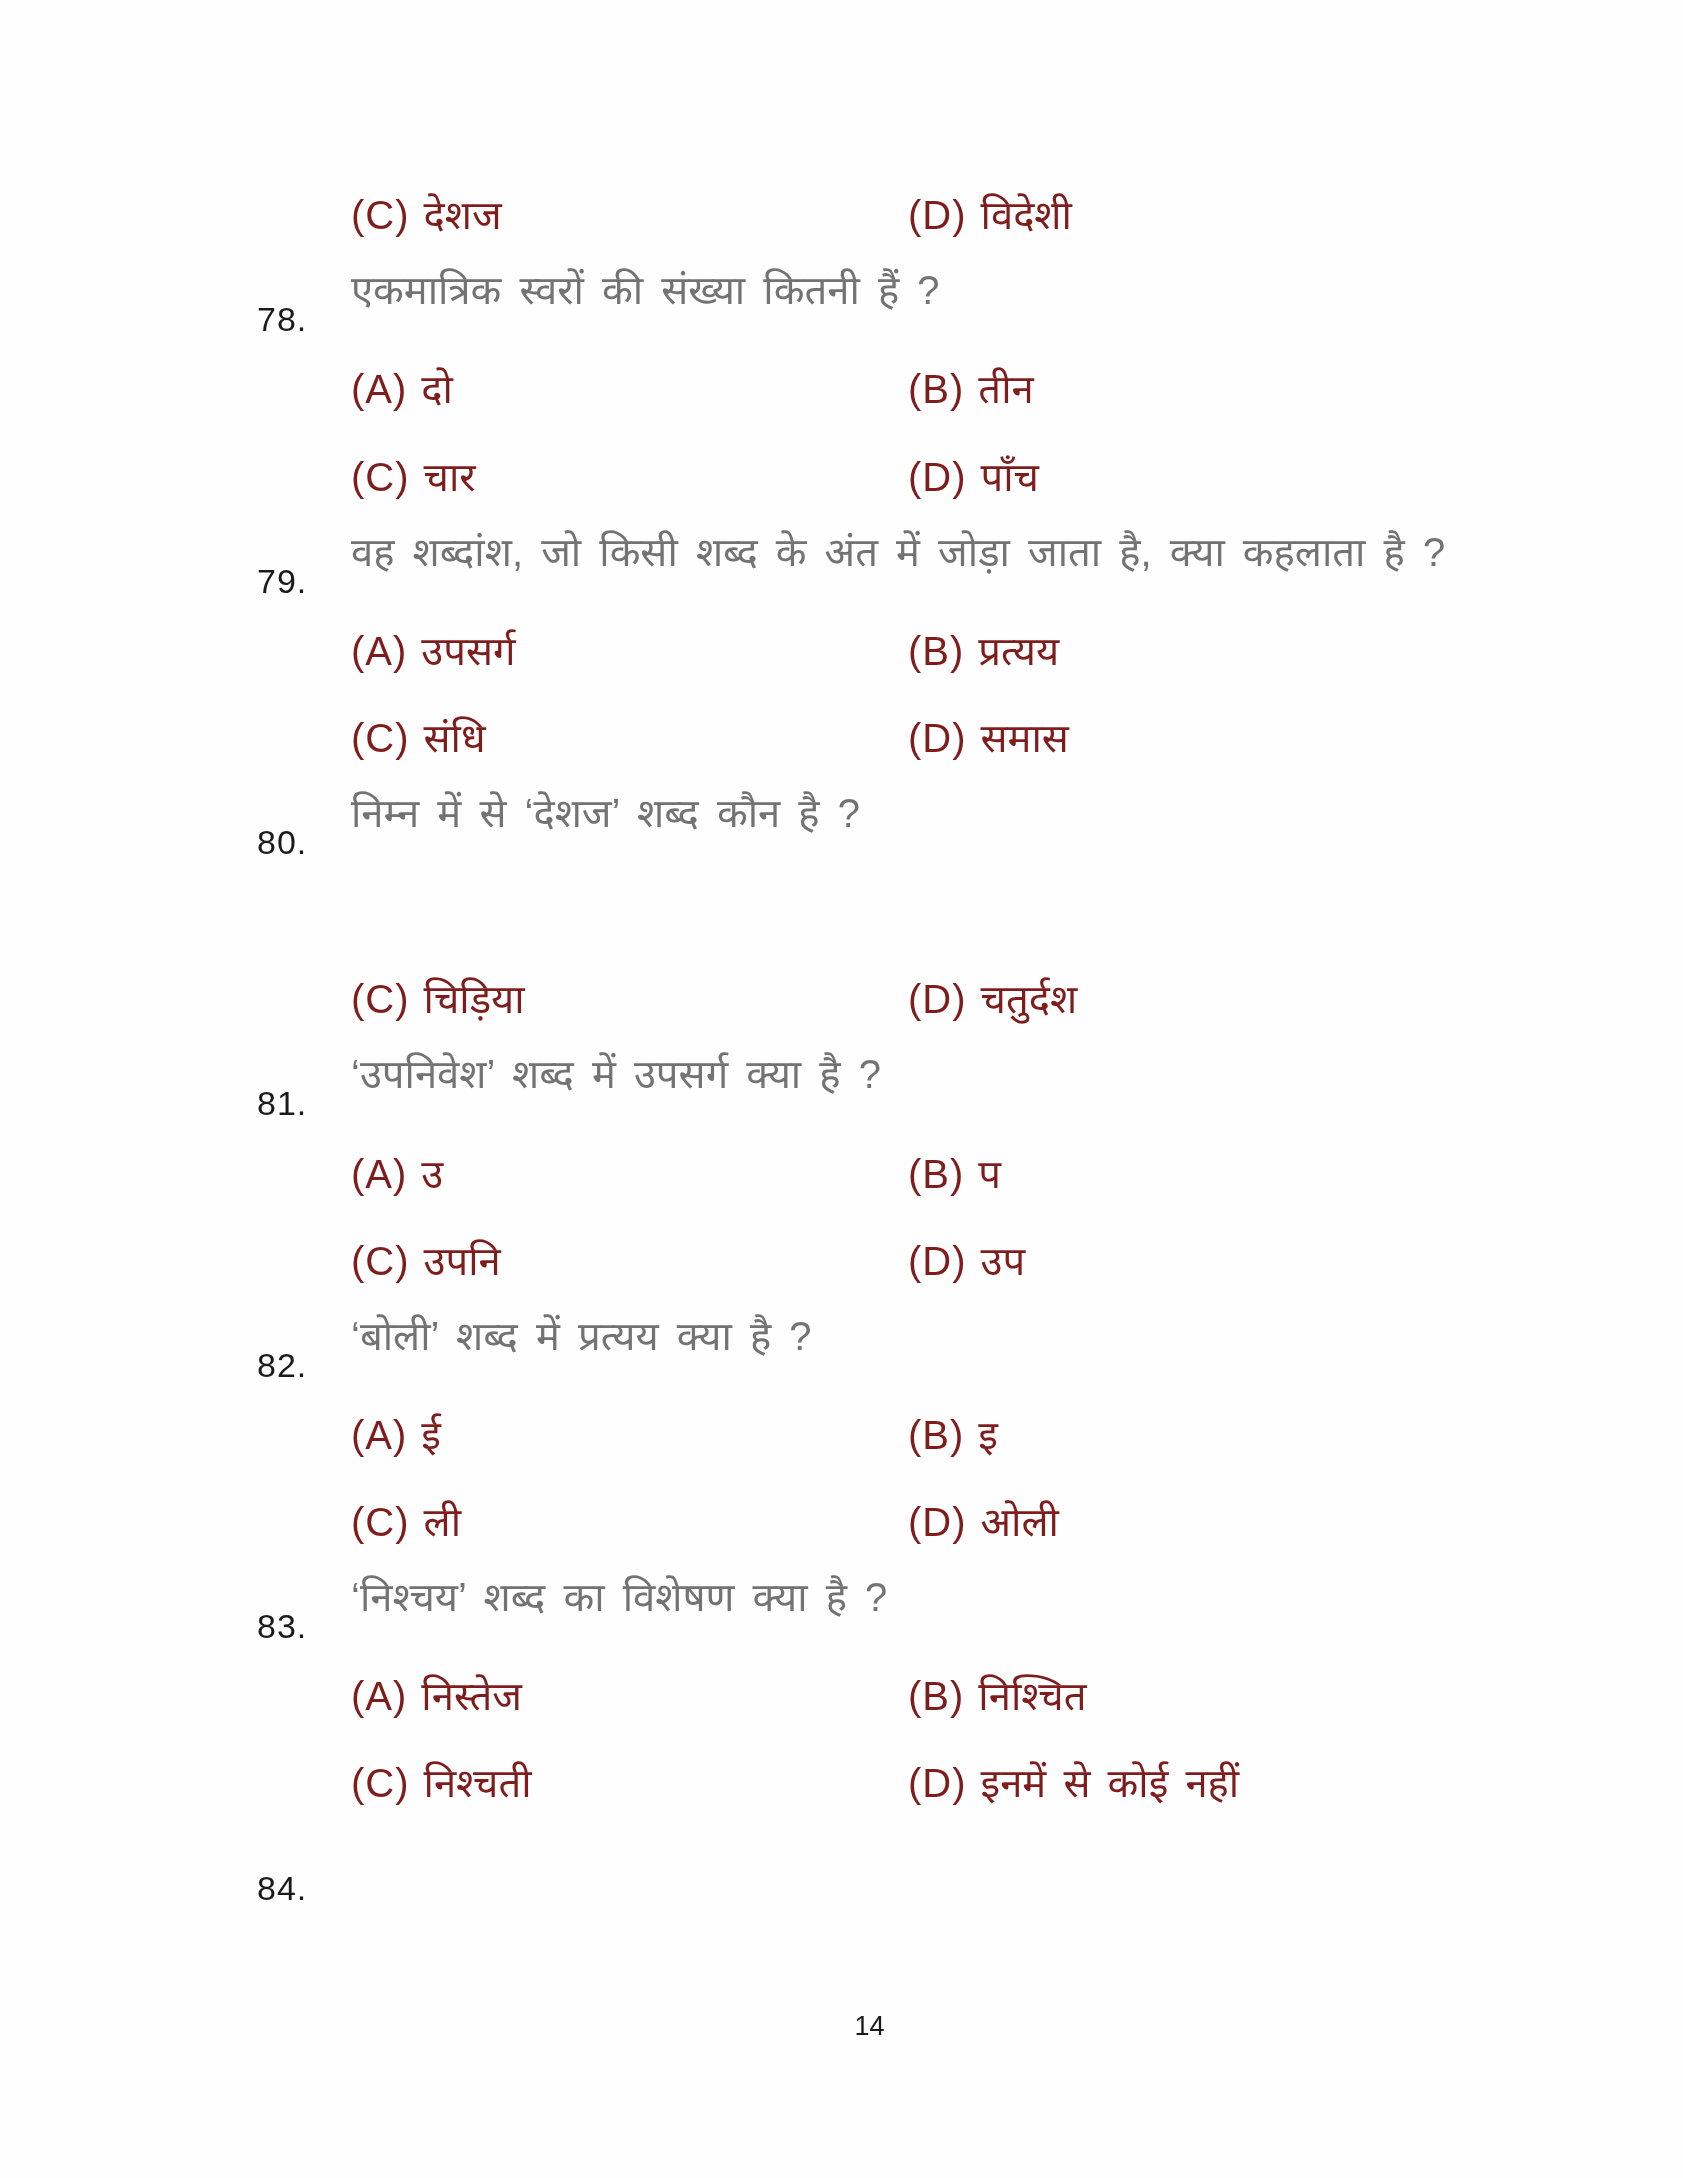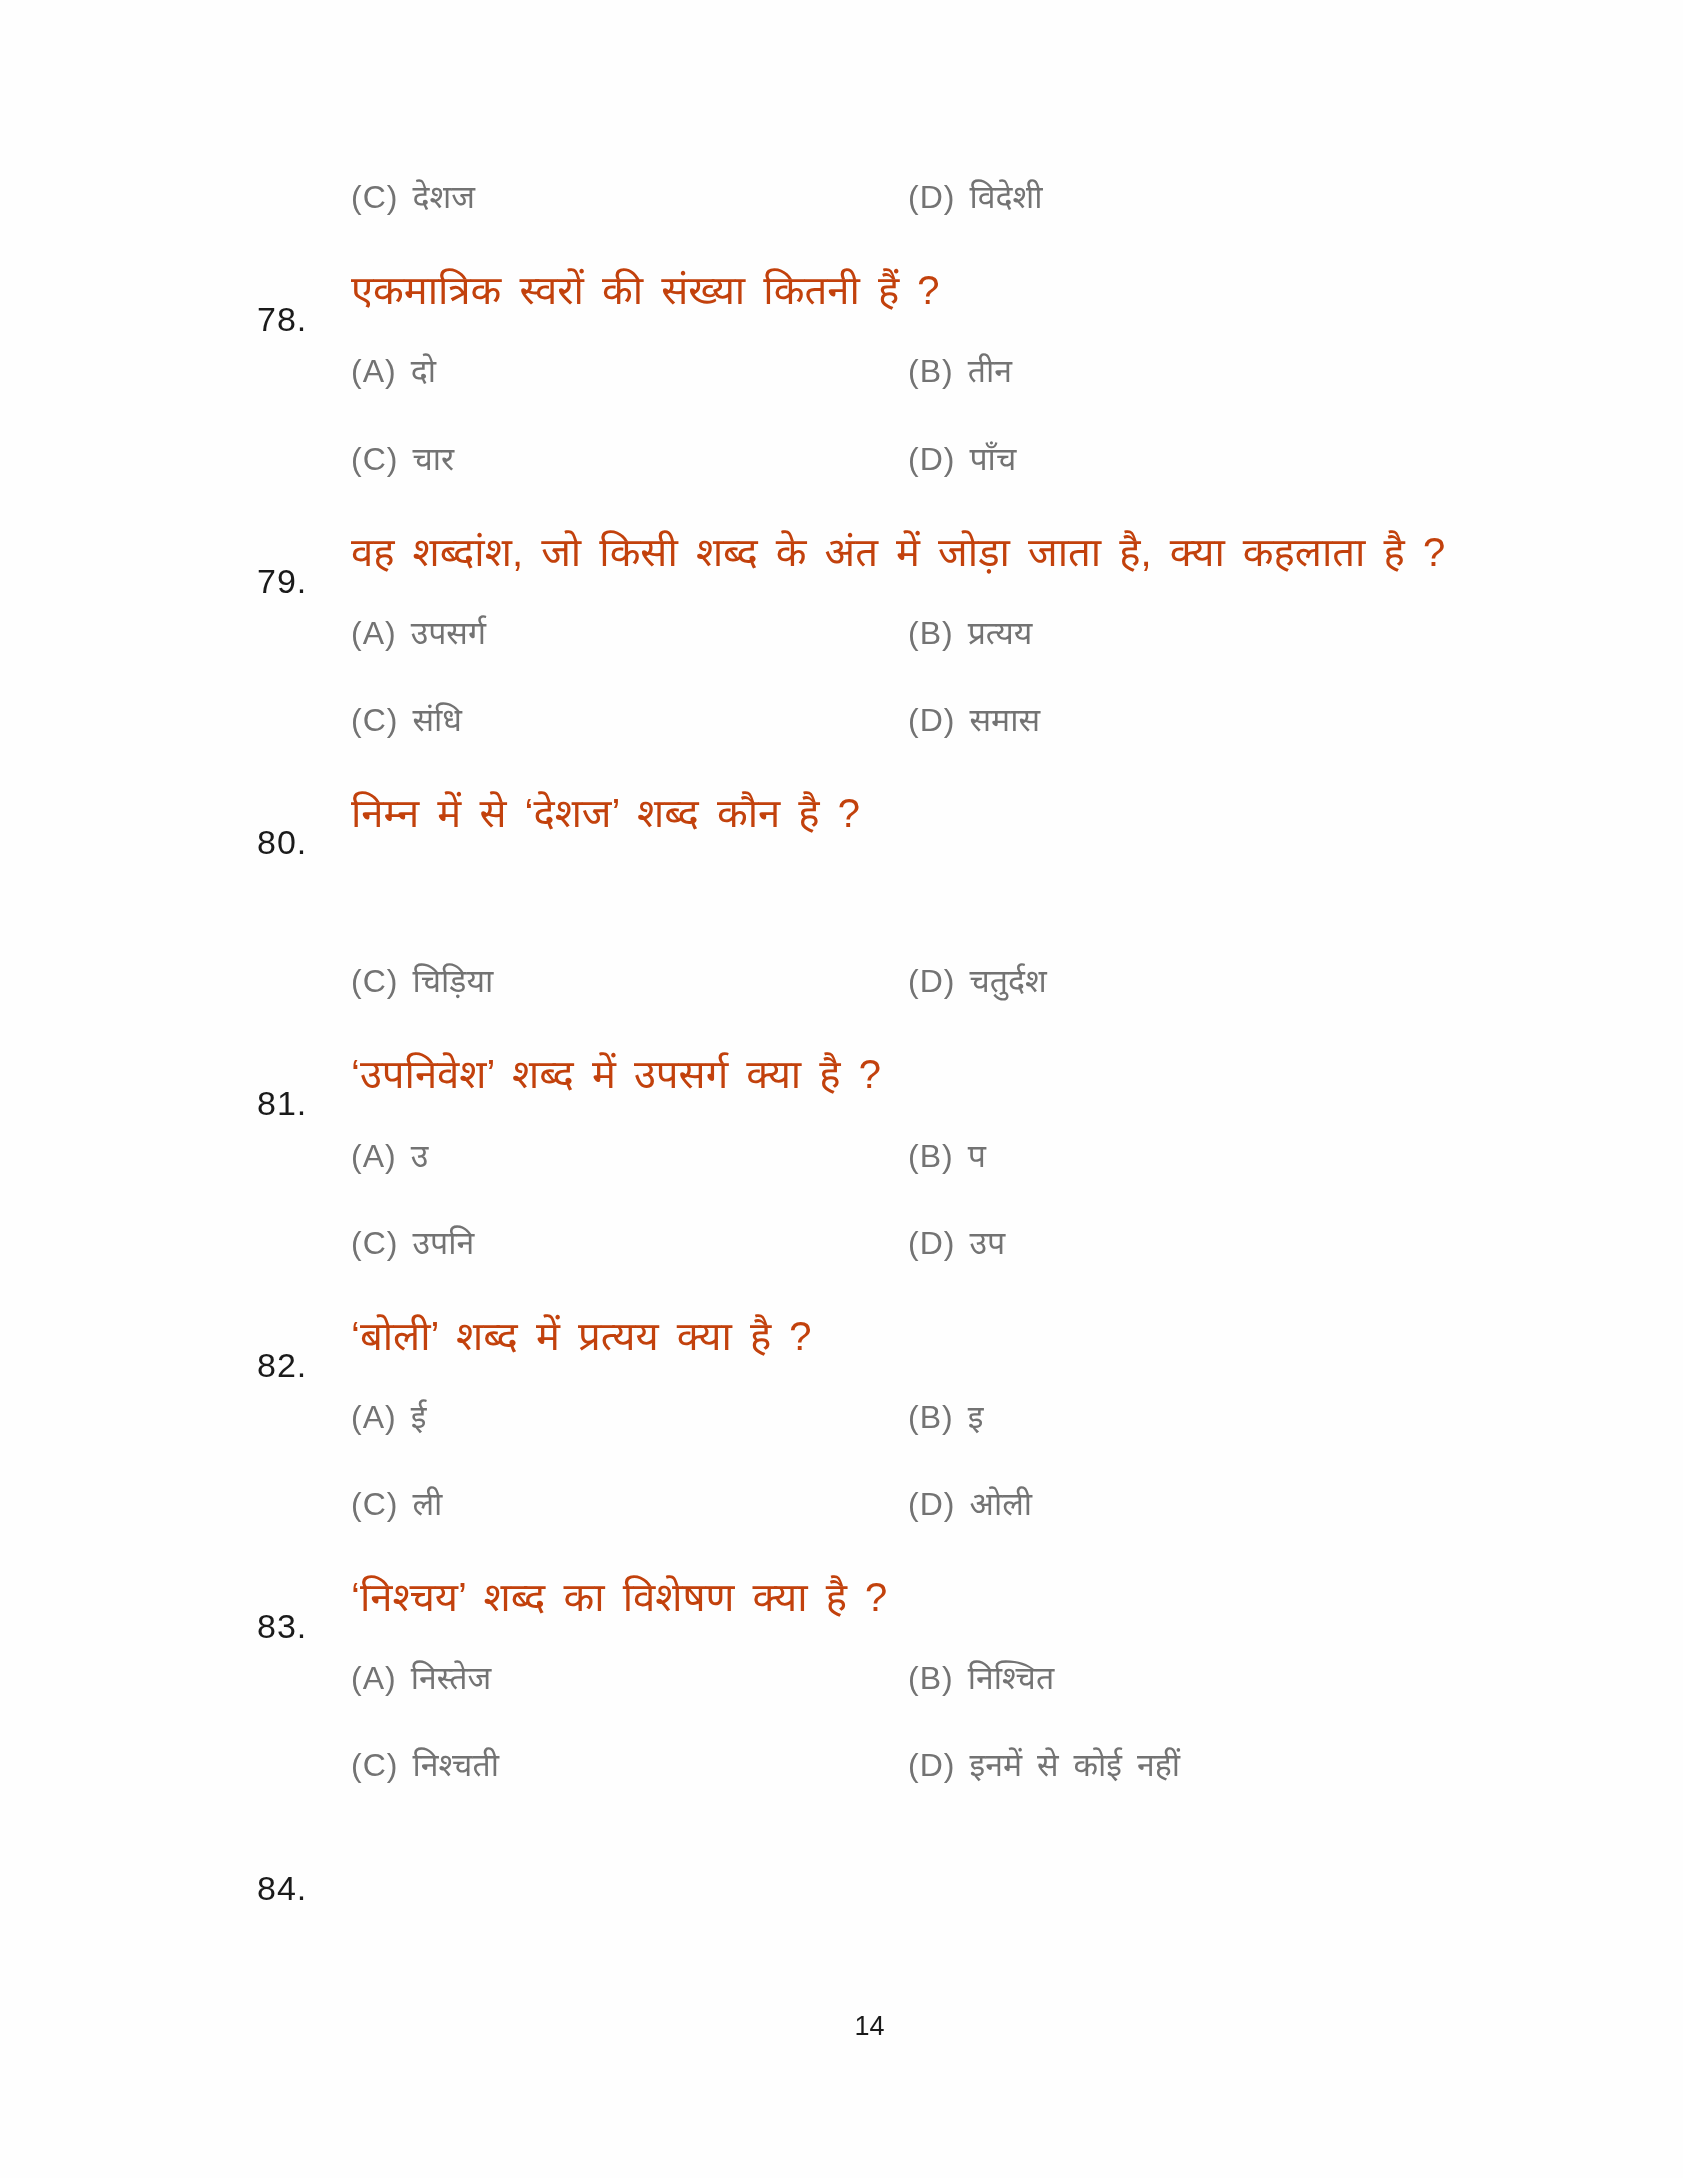--- a/index.html
+++ b/index.html
@@ -18,27 +18,27 @@
     font-size:34px;line-height:1.2;
     letter-spacing:1px;
     color:#1a1a1a;
     margin-top:20px;
   }
   .qtext{
     position:absolute;left:351px;top:0;
     font-size:40px;line-height:1.35;
     word-spacing:7px;
     white-space:nowrap;
-    color:#c2410c;
+    color:#737373;
   }
   .opt{
-    position:absolute;top:0;
-    font-size:32px;line-height:1.35;
+    position:absolute;top:12px;
+    font-size:40px;line-height:1.35;
     white-space:nowrap;
-    color:#737373;
+    color:#7f1d1d;
   }
   .optA{left:351px;}
   .optB{left:908px;}
   .opt .lbl{margin-right:14px;letter-spacing:1px;}
   .opt .txt{word-spacing:6px;}
   .page-num{
     position:absolute;top:2010px;left:0;width:100%;
     text-align:center;
     font-size:27px;line-height:1.2;
     transform:translateX(28px);

